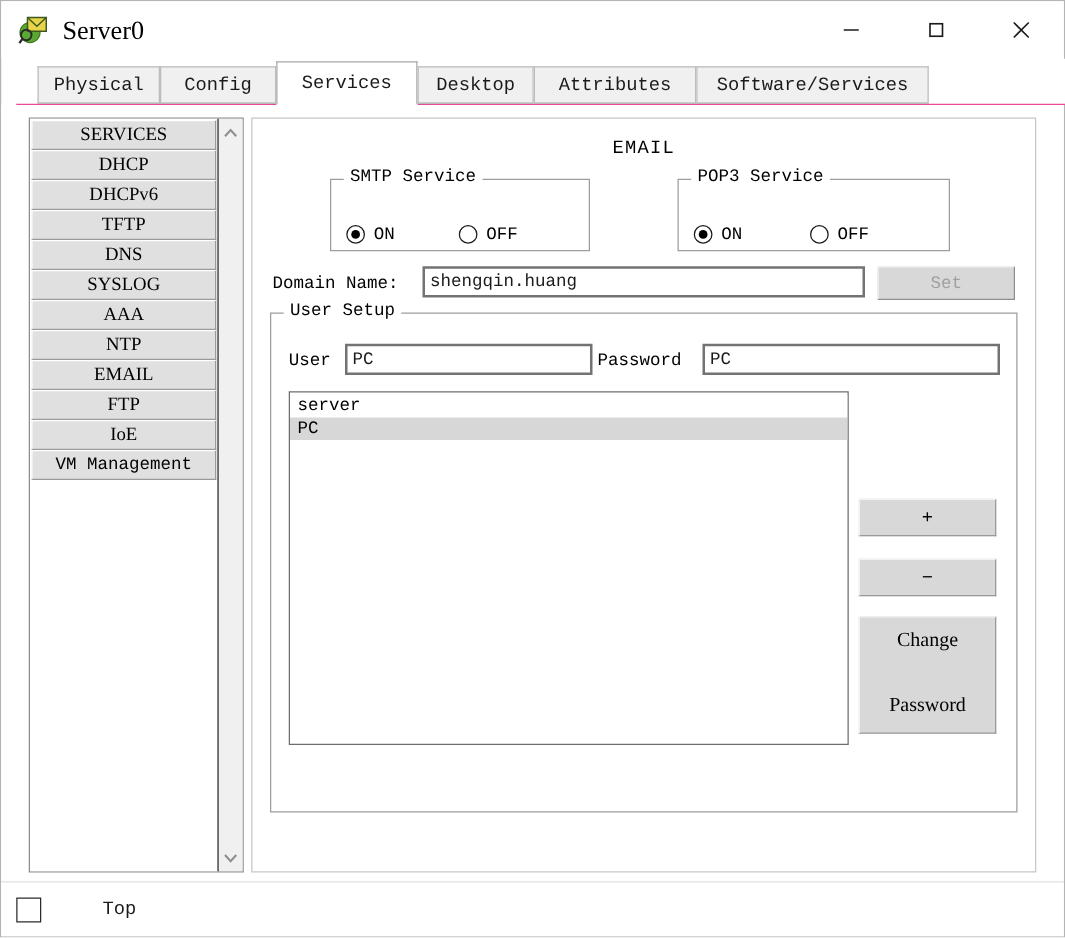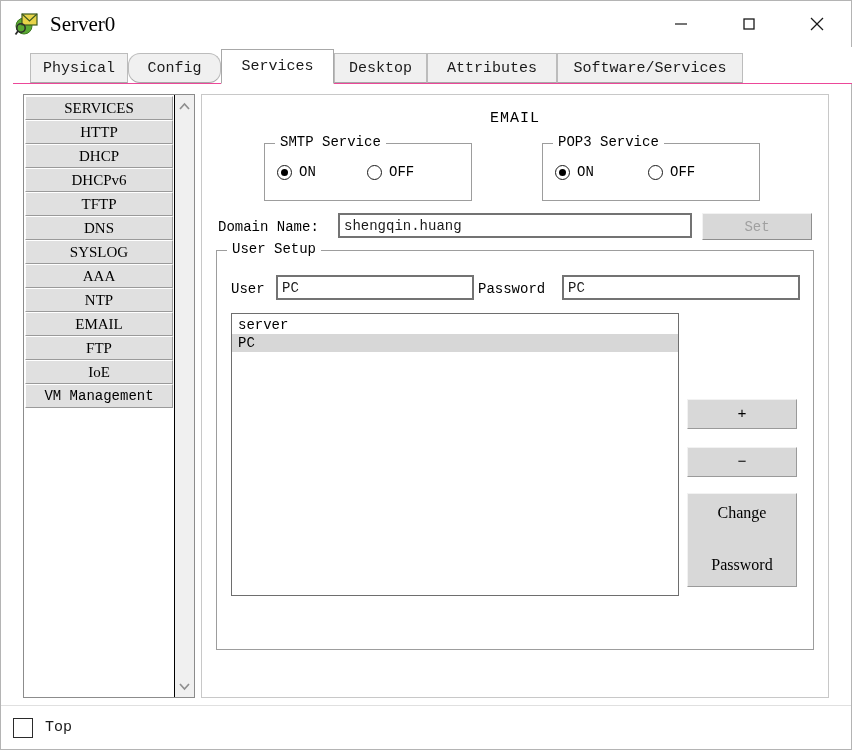--- a/index.html
+++ b/index.html
@@ -159,22 +159,22 @@
     position: absolute;
     top: -10px; left: 10px;
     padding: 0 5px;
     background: #ffffff;
     font-family: "Liberation Mono", monospace;
     font-size: 14px;
     color: #000000;
     white-space: nowrap;
   }
   .radio-row {
-    position: absolute; left: 12px; top: 20px;
-    display: flex; align-items: flex-end;
+    position: absolute; left: 12px; top: 36px;
+    display: flex; align-items: flex-start;
   }
   .radio {
     position: relative;
     width: 15px; height: 15px;
     border: 1.6px solid #1a1a1a;
     border-radius: 50%;
     background: #ffffff;
     flex: 0 0 auto;
   }
   .radio.on::after {
@@ -293,21 +293,21 @@
     font-family: "Liberation Serif", serif;
     font-size: 16px;
   }
 
   
   .footer {
     position: absolute; left: 0; top: 704px;
     width: 850px; height: 44px;
     background: #ffffff;
     border-top: 1px solid #e0e0e0;
-    display: flex; align-items: center;
+    display: flex; align-items: center; gap: 37px;
   }
   .checkbox {
     width: 20px; height: 20px;
     margin-left: 12px;
     background: #ffffff;
     border: 1.6px solid #2b2b2b;
     flex: 0 0 auto;
   }
   .footer-label {
     margin-left: 12px;
@@ -349,33 +349,32 @@
         <svg width="18" height="18" viewBox="0 0 18 18">
           <line x1="3" y1="3" x2="15" y2="15" stroke="#1a1a1a" stroke-width="1.3"></line>
           <line x1="15" y1="3" x2="3" y2="15" stroke="#1a1a1a" stroke-width="1.3"></line>
         </svg>
       </div>
     </div>
   </div>
 
   <div class="tabstrip">
     <div class="tab" style="left:17px; width:98px;">Physical</div>
-    <div class="tab" style="left:115px; width:93px;border-radius:12px;">Config</div>
+    <div class="tab" style="left:115px; width:93px;">Config</div>
     <div class="tab active" style="left:208px; width:113px;">Services</div>
     <div class="tab" style="left:321px; width:93px;">Desktop</div>
     <div class="tab" style="left:544px; width:186px;">Software/Services</div>
     <div class="tab" style="left:414px; width:130px;">Attributes</div>
   </div>
 
   <div class="body-area">
 
     <div class="sidebar-wrap">
       <div class="sidebar-list">
         <div class="side-item">SERVICES</div>
-        <div class="side-item">HTTP</div>
         <div class="side-item">DHCP</div>
         <div class="side-item">DHCPv6</div>
         <div class="side-item">TFTP</div>
         <div class="side-item">DNS</div>
         <div class="side-item">SYSLOG</div>
         <div class="side-item">AAA</div>
         <div class="side-item">NTP</div>
         <div class="side-item">EMAIL</div>
         <div class="side-item">FTP</div>
         <div class="side-item">IoE</div>

